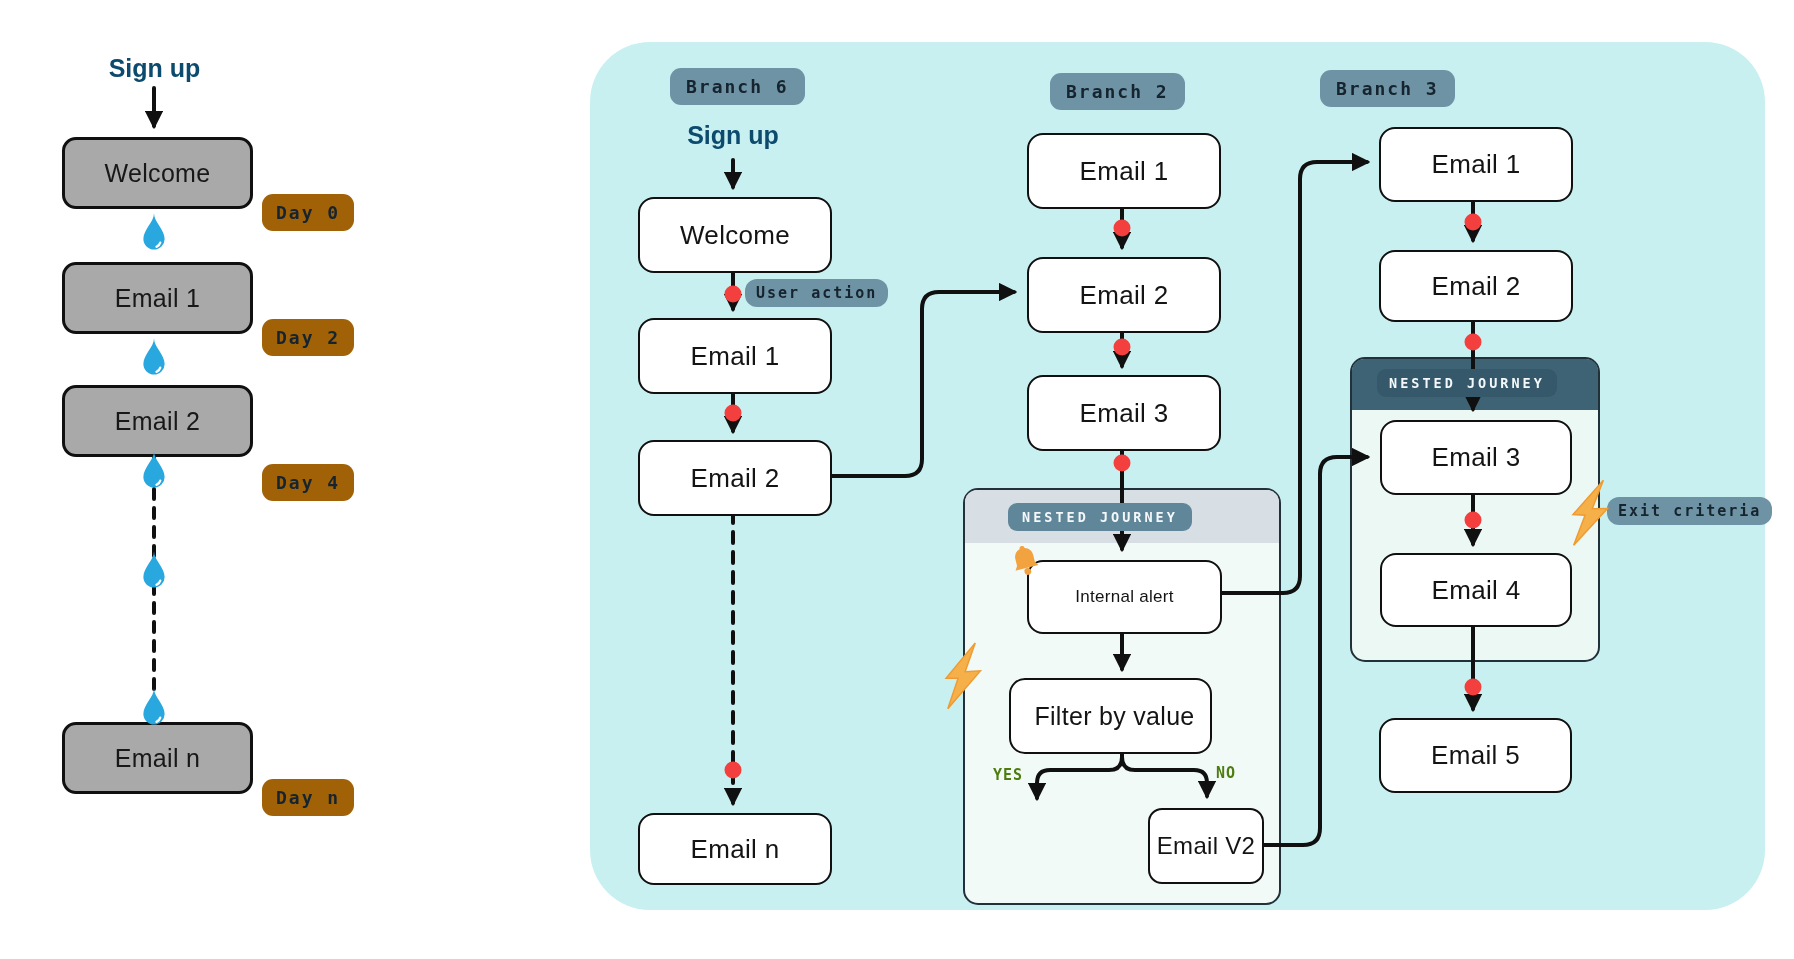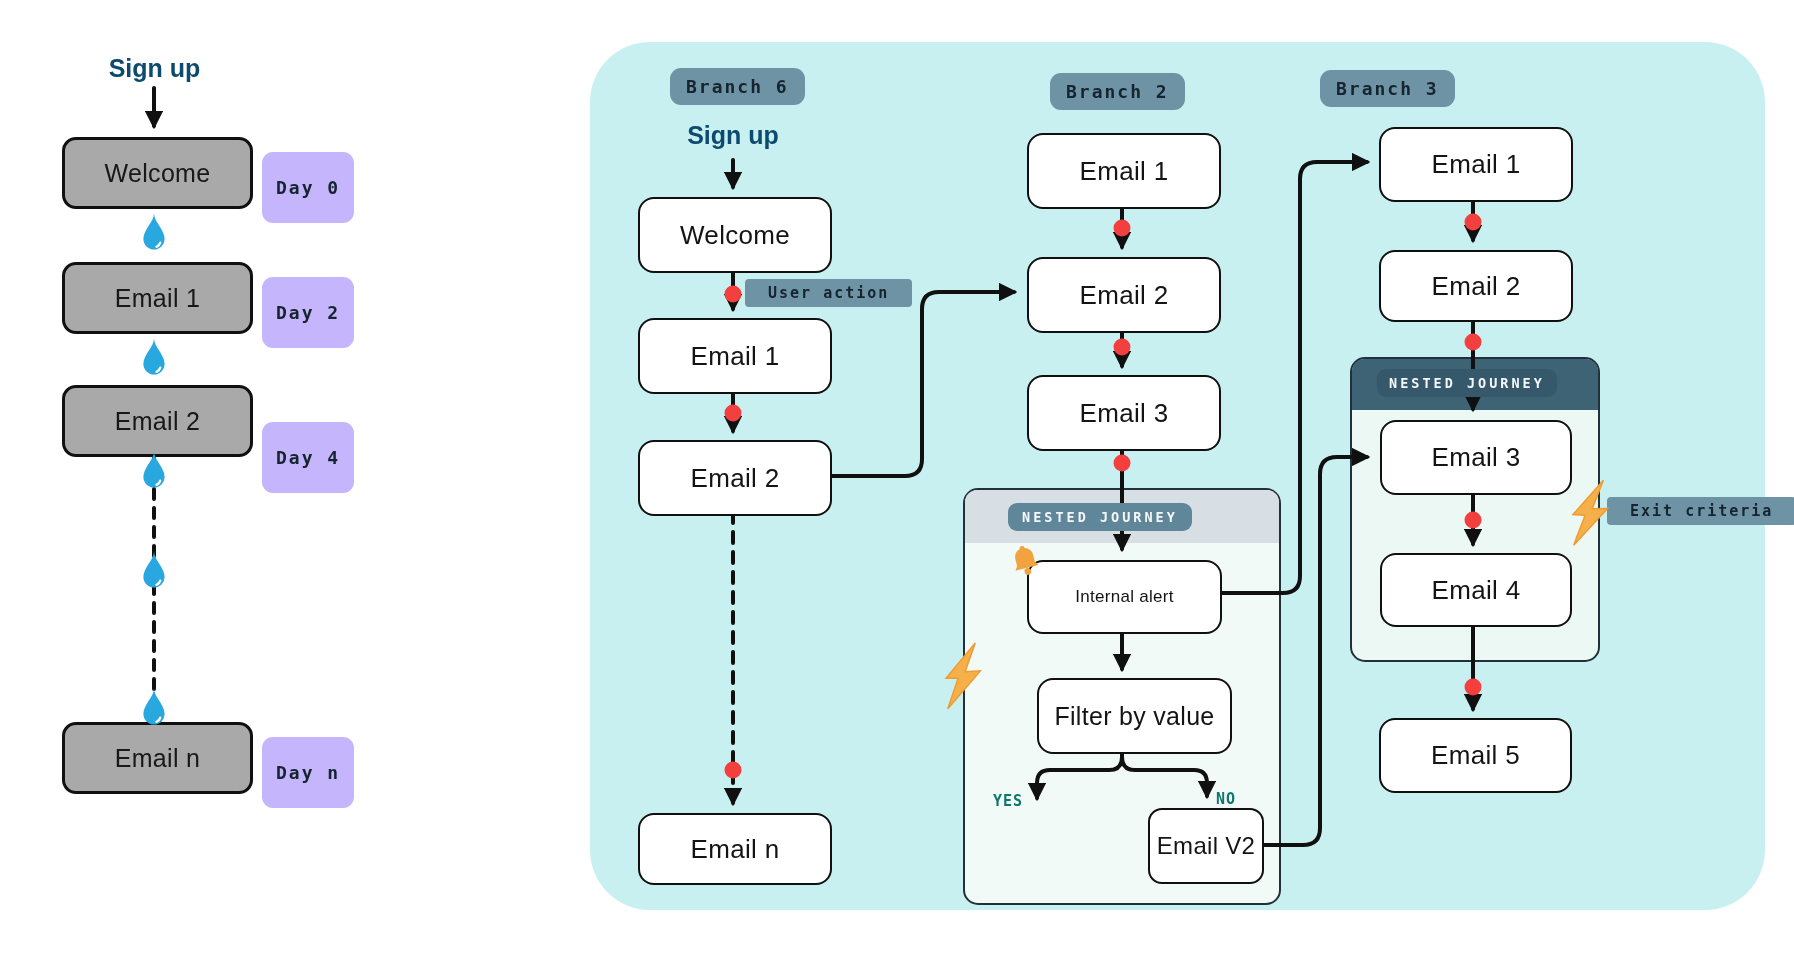--- a/index.html
+++ b/index.html
@@ -21,32 +21,32 @@
   .node{position:absolute;display:flex;align-items:center;justify-content:center;
         background:#ffffff;border:2.5px solid #101010;border-radius:16px;
         font-size:26px;letter-spacing:.3px;z-index:3;}
   .node-gray{background:#a9a9a9;border-width:3px;border-radius:14px;font-size:25px;color:#181818;}
   .node-sm{font-size:24px;border-radius:14px;}
 
   
   .badge{position:absolute;font-family:"DejaVu Sans Mono",monospace;font-weight:bold;
          background:#6e93a5;color:#15242e;border-radius:11px;white-space:nowrap;
          letter-spacing:2px;z-index:3;display:inline-block;}
-  .badge-day{left:auto;padding:25px 14px;font-size:18px;background:#c4b5fd;}
+  .badge-day{left:auto;padding:8px 14px;font-size:18px;background:#a16207;margin-top:42px;}
   .badge-branch{padding:8px 16px;font-size:18px;}
-  .badge-small{padding:5px 23px;font-size:15px;border-radius:4px;}
+  .badge-small{padding:5px 11px;font-size:15px;border-radius:12px;}
   .badge-nested2{padding:6px 14px;font-size:13.5px;letter-spacing:3px;background:#60869a;
                  color:#f4f8fa;border-radius:9px;}
   .badge-nested3{padding:6px 12px;font-size:13.5px;letter-spacing:3px;background:#35596b;
                  color:#f4f8fa;border-radius:9px;}
   .trigger-label{position:absolute;font-weight:bold;font-size:25px;color:#0c4a6e;
                  text-align:center;z-index:3;}
   .yn-label{position:absolute;font-family:"DejaVu Sans Mono",monospace;font-weight:bold;
-            font-size:15px;letter-spacing:1px;color:#0f766e;z-index:4;
-            text-shadow:0 0 4px #f2faf7,0 0 4px #f2faf7;margin-top:26px;}
+            font-size:15px;letter-spacing:1px;color:#4d7c0f;z-index:4;
+            text-shadow:0 0 4px #f2faf7,0 0 4px #f2faf7;}
 
   .icon{position:absolute;z-index:4;}
   svg.layer{position:absolute;left:0;top:0;z-index:2;pointer-events:none;}
 </style>
 </head>
 <body>
 
 <div id="canvas">
 
   <div class="journey-panel"></div>
@@ -152,21 +152,21 @@
 
   <span class="badge badge-branch" style="left:1050px;top:73px;">Branch 2</span>
 
   <div class="node" style="left:1027px;top:133px;width:190px;height:72px;">Email 1</div>
   <div class="node" style="left:1027px;top:257px;width:190px;height:72px;">Email 2</div>
   <div class="node" style="left:1027px;top:375px;width:190px;height:72px;">Email 3</div>
 
   <span class="badge badge-nested2" style="left:1008px;top:503px;">NESTED JOURNEY</span>
 
   <div class="node" style="left:1027px;top:560px;width:191px;height:70px;font-size:17px;">Internal alert</div>
-  <div class="node" style="left:1037px;top:678px;width:191px;height:72px;font-size:25px;">Filter by value</div>
+  <div class="node" style="left:1009px;top:678px;width:191px;height:72px;font-size:25px;padding-left:8px;">Filter by value</div>
 
   <span class="yn-label" style="left:993px;top:766px;">YES</span>
   <span class="yn-label" style="left:1216px;top:764px;">NO</span>
 
   <div class="node node-sm" style="left:1148px;top:808px;width:112px;height:72px;">Email V2</div>
 
   <svg class="icon" style="left:1009px;top:543px;transform:rotate(-14deg);" width="32" height="34" viewBox="0 0 24 26">
     <path d="M12 2 a2 2 0 0 1 2 2 a7 7 0 0 1 5 6.7 V16 l2 3.2 H3 L5 16 v-5.3 A7 7 0 0 1 10 4 a2 2 0 0 1 2-2 Z" fill="#f2a23e"></path>
     <circle cx="12" cy="22" r="2.6" fill="#f2a23e"></circle>
   </svg>

